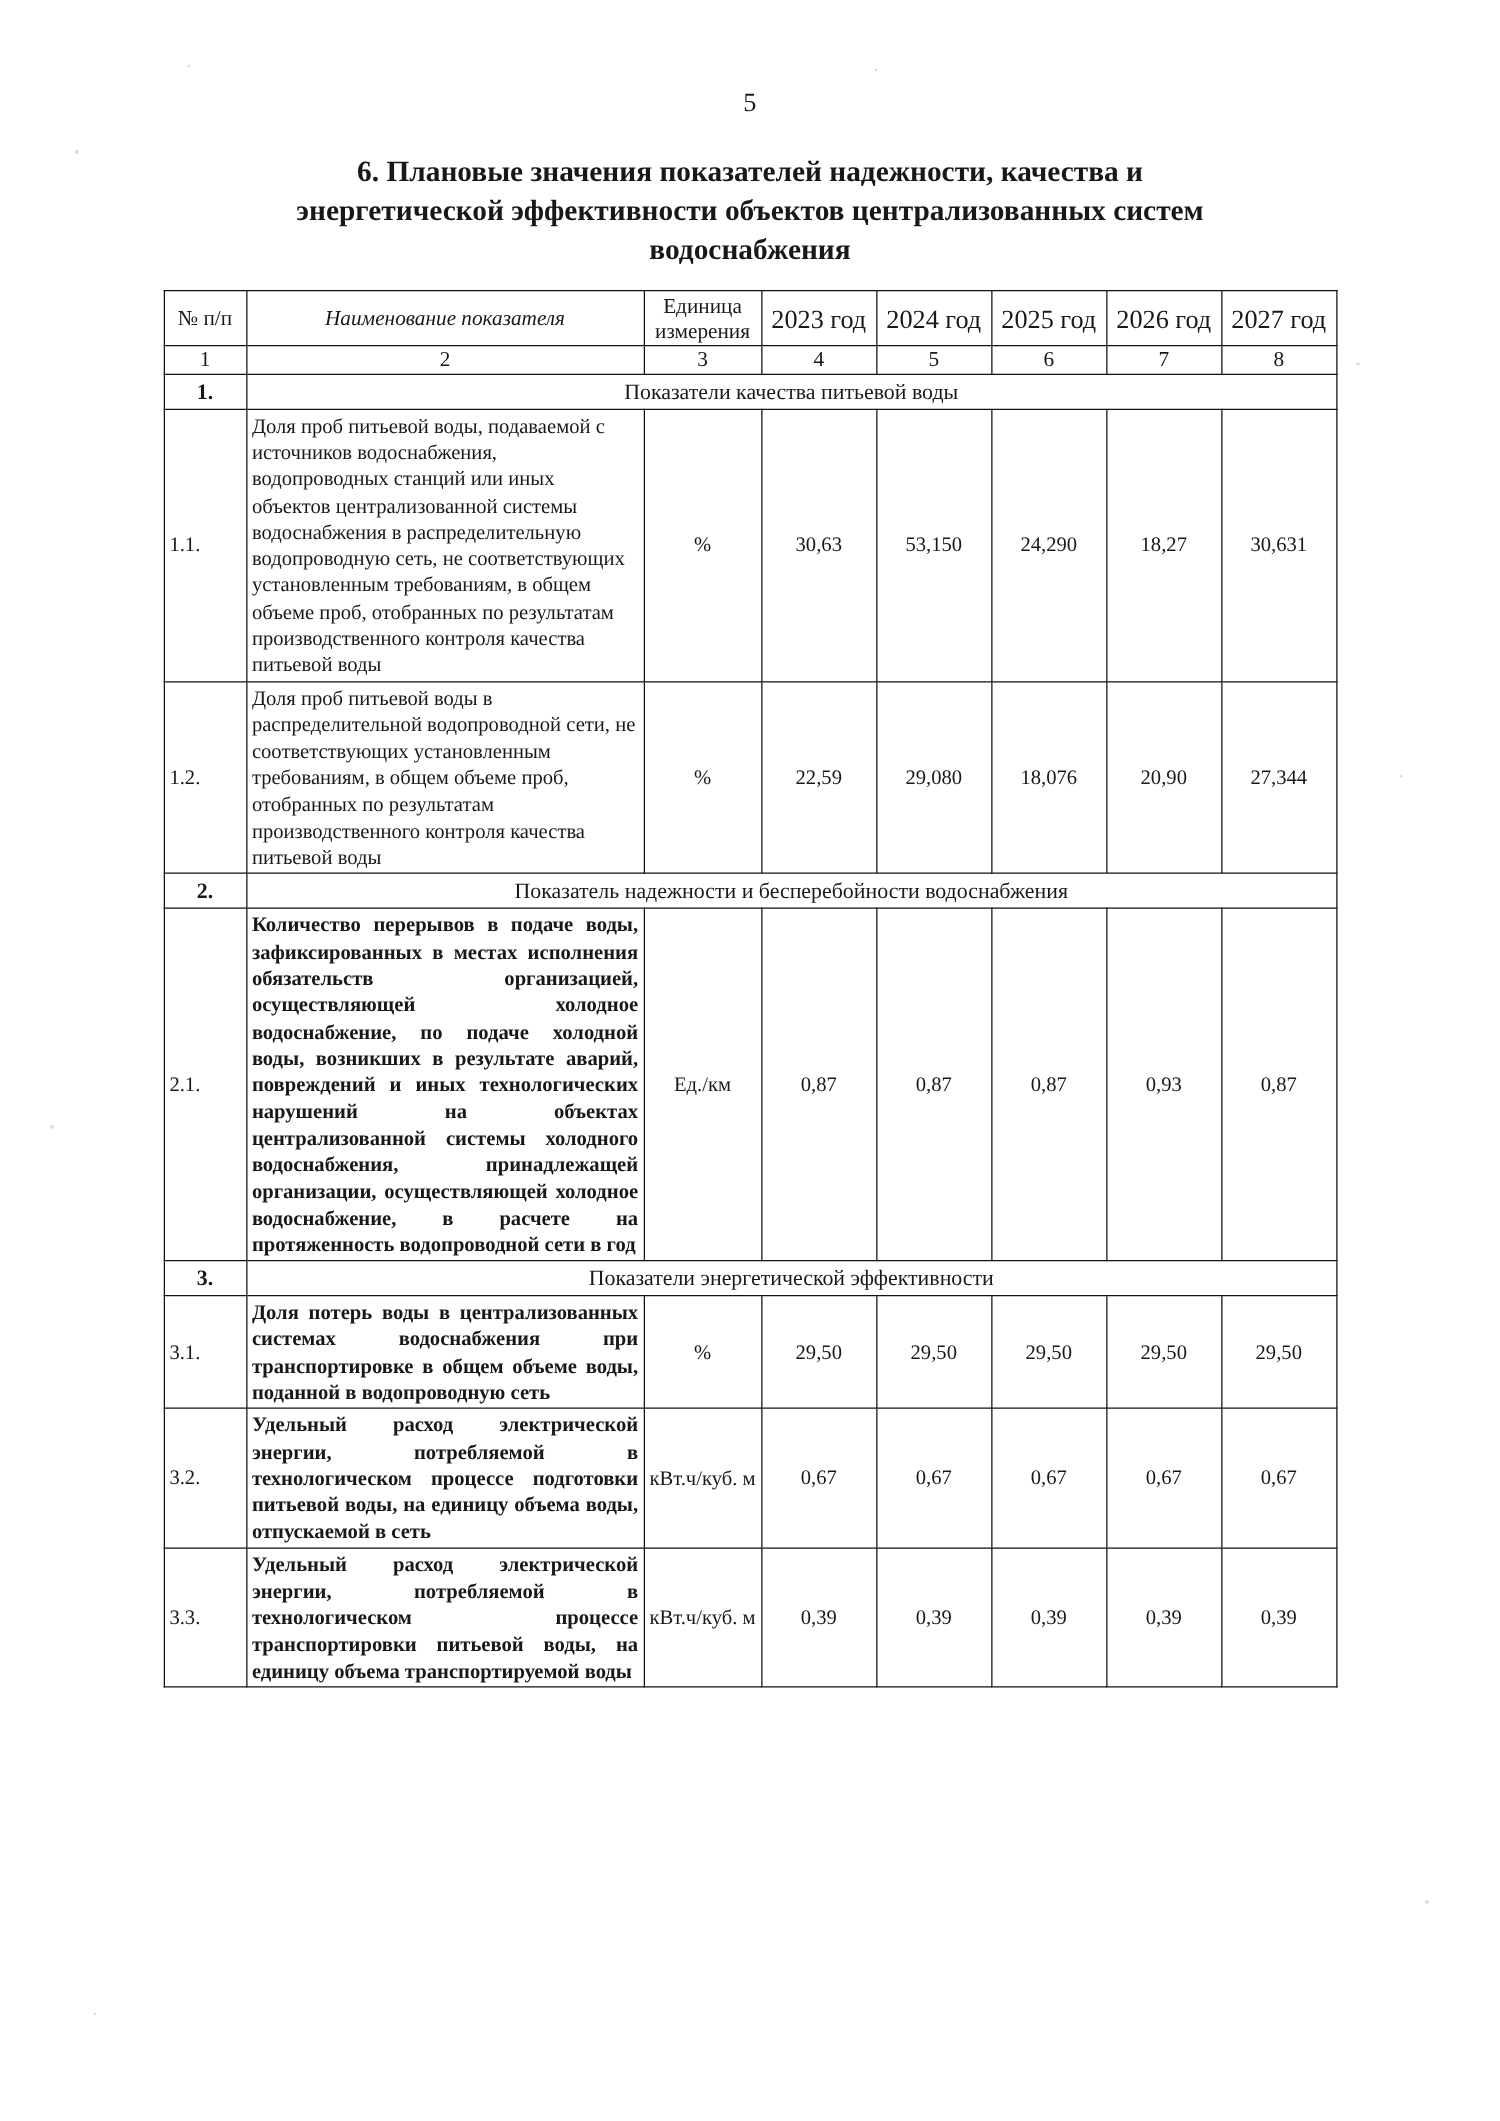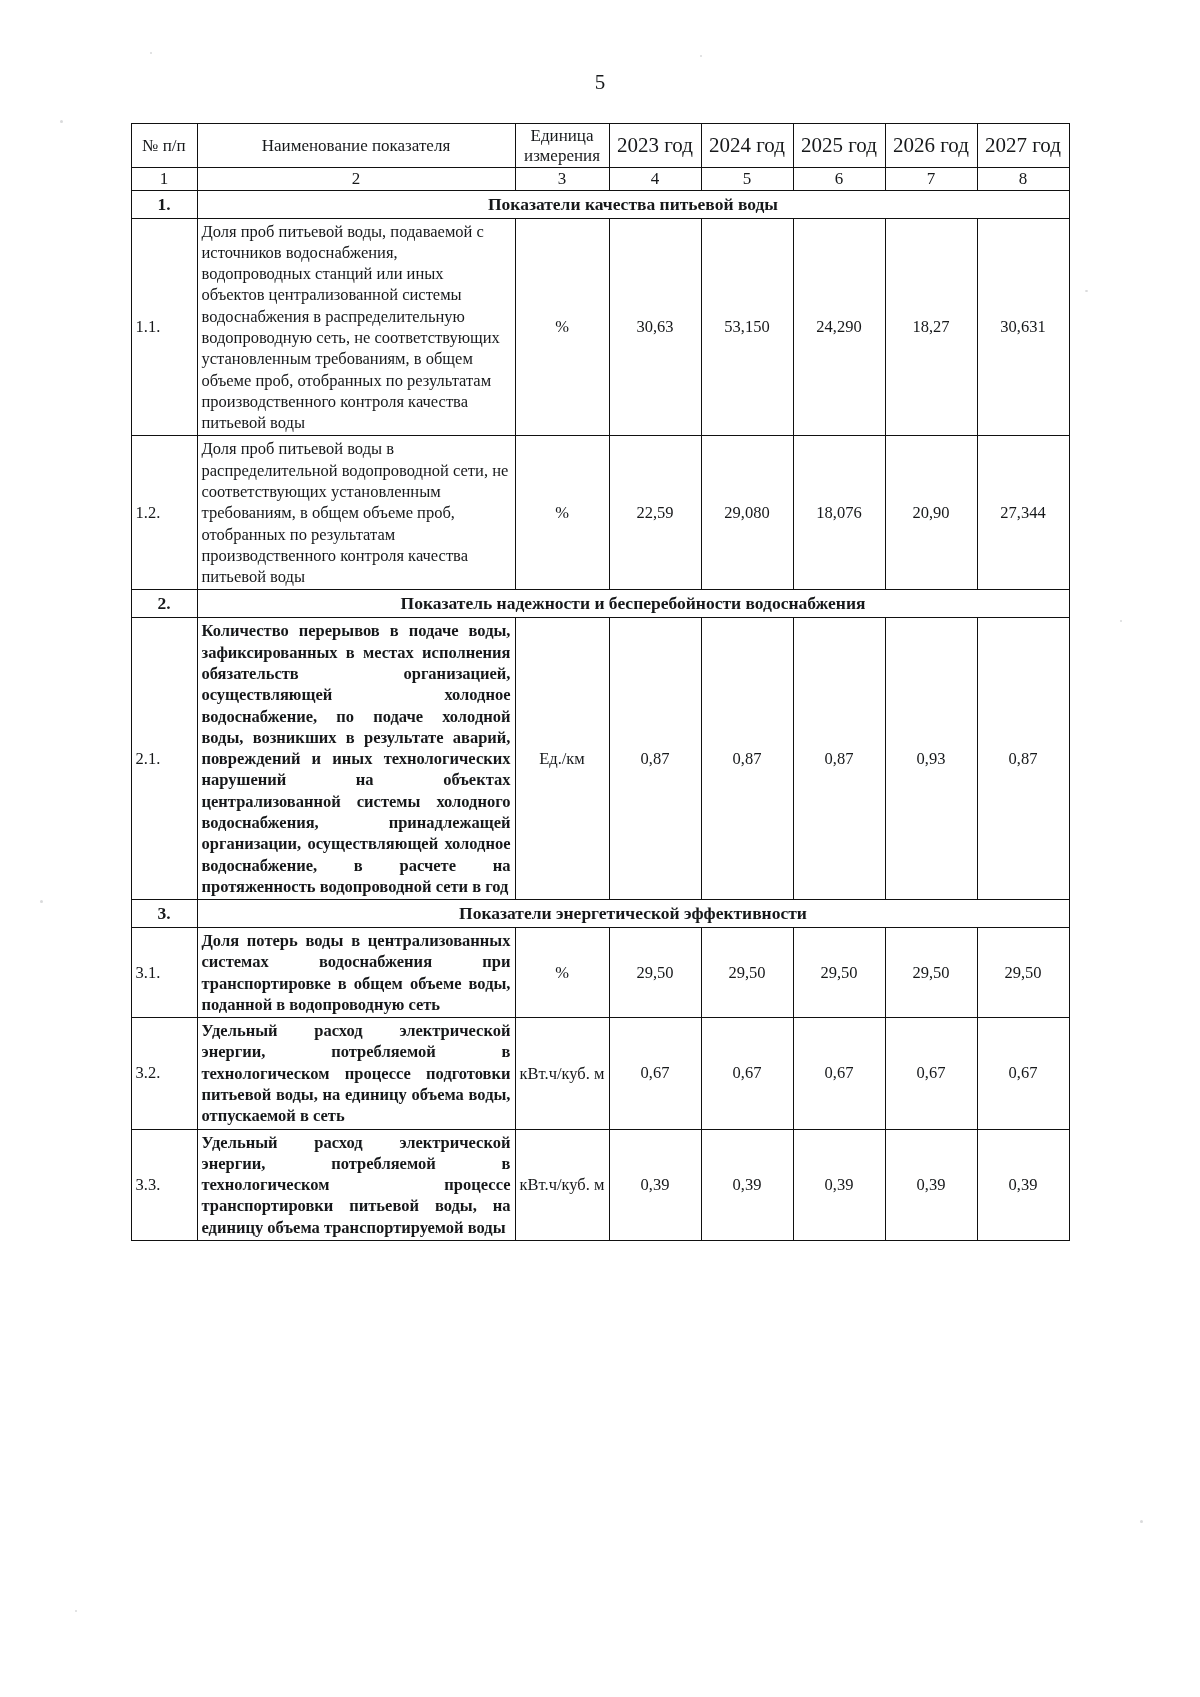--- a/index.html
+++ b/index.html
@@ -50,31 +50,31 @@
   }
   col.c-num   { width: 66px; }
   col.c-name  { width: 318px; }
   col.c-unit  { width: 94px; }
   col.c-year  { width: 92px; }
 
   thead td {
     text-align: center;
     line-height: 1.15;
   }
-  thead td.hname { font-size: 17px; }
+  thead td.hname { font-size: 17px; font-style: italic; }
   thead td.hyear { font-weight: normal; font-size: 21px; }
   thead td.hnum  { font-size: 17px; }
   tr.colnums td {
     text-align: center;
     font-size: 17px;
     padding: 1px 4px;
   }
   tr.section td {
     text-align: center;
-    font-weight: bold;
+    font-weight: normal;
     font-size: 17.5px;
     padding: 3px 4px;
   }
   tr.section td.sec-num {
     font-weight: bold;
   }
   td.rownum {
     text-align: left;
     font-size: 17px;
   }
@@ -103,20 +103,21 @@
     opacity: 0.55;
   }
 </style>
 </head>
 <body>
 
 <div class="page">
 
   <div class="page-number">5</div>
 
+  <h1 class="doc-title">6. Плановые значения показателей надежности, качества и энергетической эффективности объектов централизованных систем водоснабжения</h1>
 
   <table class="ind">
     <colgroup>
       <col class="c-num">
         <col class="c-name">
         <col class="c-unit">
       <col class="c-year">
         <col class="c-year">
         <col class="c-year">
         <col class="c-year">

